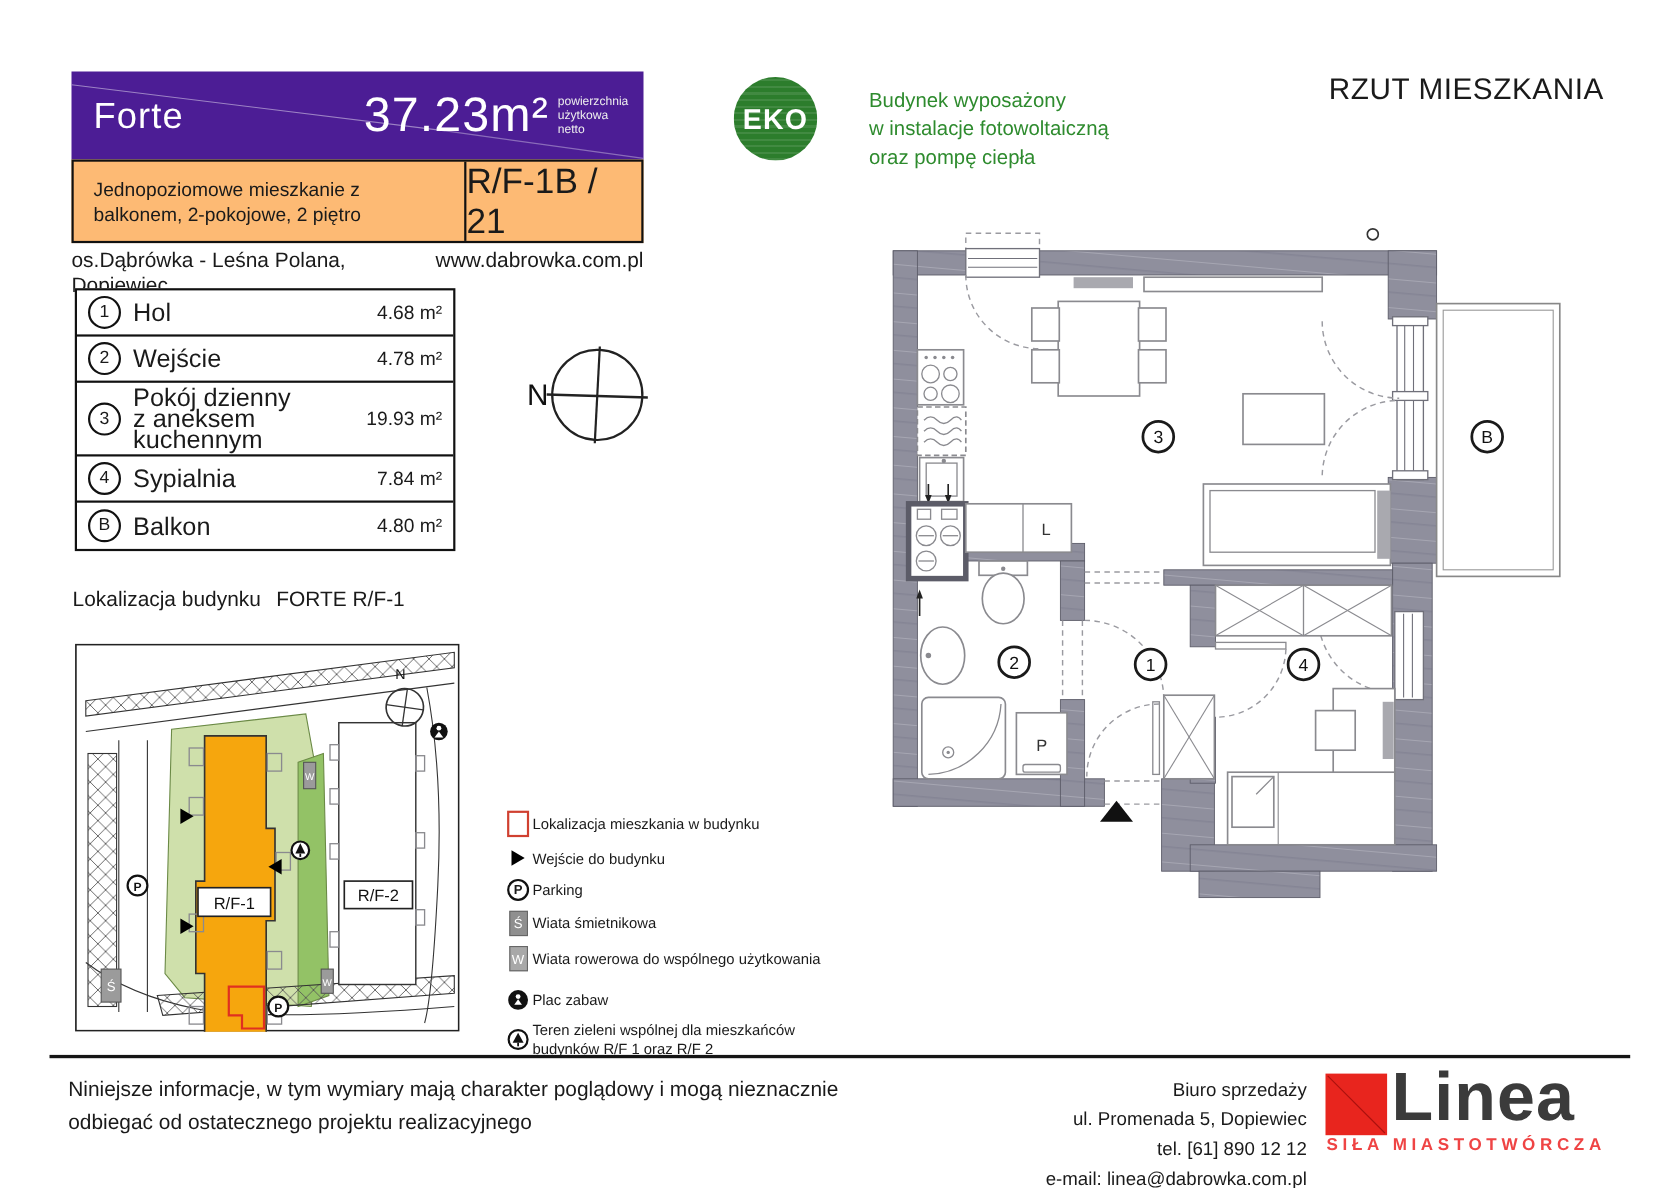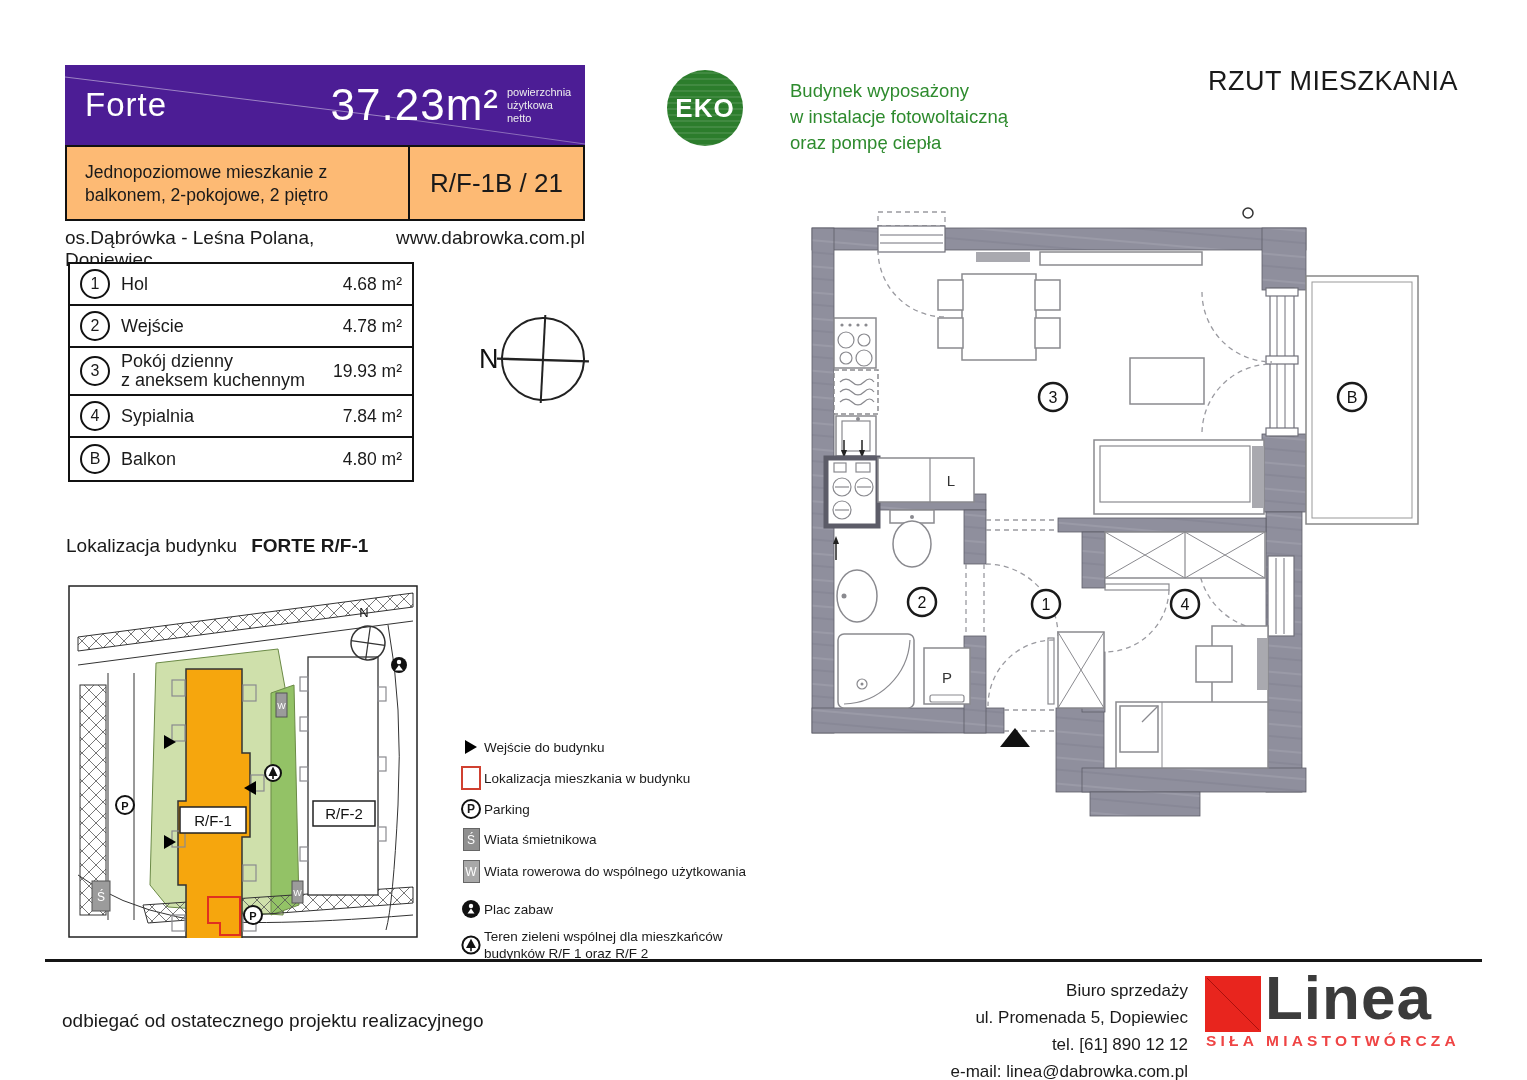--- a/index.html
+++ b/index.html
@@ -11,45 +11,45 @@
   .black-box { left:65px; top:65px; width:520px; height:80px; background:#4c1d95;
                color:#fff; display:flex; align-items:center; overflow:hidden; }
   .black-box .name { font-size:33px; padding-left:20px; letter-spacing:1px; }
   .black-box .area { margin-left:auto; font-size:44px; letter-spacing:1px; }
   .black-box .cap  { width:86px; font-size:11px; line-height:13px; padding:0 6px 0 8px; color:#eee; }
   .diag { position:absolute; left:0; top:0; width:520px; height:80px; pointer-events:none; }
 
   .info-row { left:65px; top:145px; width:520px; height:76px; border:2px solid #111;
               display:flex; background:#fdba74; }
   .info-desc { flex:1; padding:14px 0 0 18px; font-size:17.5px; line-height:23px; }
-  .info-code { width:175px; border-left:2px solid #111; display:flex; align-items:center;
-               justify-content:center; font-size:26px; }
+  .info-code { width:161px; border-left:2px solid #111; display:flex; align-items:center;
+               justify-content:center; font-size:32px; }
   .sub-row { left:65px; top:227px; width:520px; display:flex; font-size:19px; }
   .sub-row .web { margin-left:auto; }
 
   
   .room-table { left:68px; top:262px; width:346px; border:2px solid #111; background:#fff; }
   .rrow { display:flex; align-items:center; border-bottom:2px solid #111; min-height:42px; padding:4px 0; }
   .rrow:last-child { border-bottom:none; }
   .rcirc { width:30px; height:30px; border:2.5px solid #111; border-radius:50%;
            display:flex; align-items:center; justify-content:center; font-size:16px;
            margin:0 11px 0 10px; flex:none; }
-  .rname { font-size:18px; line-height:19px; flex:1; }
+  .rname { font-size:23px; line-height:19px; flex:1; }
   .rname span { display:block; }
   .rarea { font-size:17.5px; padding-right:10px; white-space:nowrap; }
 
   
   .eko { left:667px; top:70px; width:76px; height:76px; border-radius:50%; background:#2c7d2c;
          color:#fff; display:flex; align-items:center; justify-content:center;
          font-size:26px; font-weight:bold; letter-spacing:1px;
          background-image:repeating-linear-gradient(0deg,rgba(255,255,255,.10) 0 2px,transparent 2px 6px); }
   .eko-text { left:790px; top:78px; color:#2e8b2e; font-size:18.5px; line-height:26px; }
   .plan-title { right:69px; top:66px; font-size:27px; letter-spacing:.5px; }
   .map-title { left:66px; top:535px; font-size:19px; }
-  .map-title b { font-weight:bold; margin-left:14px; }
+  .map-title b { font-weight:normal; margin-left:14px; }
 
   
   .legend { left:458px; top:737px; width:330px; font-size:13.5px; }
   .lrow { display:flex; align-items:center; margin-bottom:9px; min-height:20px; }
   .lico { width:26px; flex:none; display:flex; justify-content:center; }
   .sq-red { width:20px; height:24px; border:2px solid #d04030; }
   .tri { width:0; height:0; border-top:7px solid transparent; border-bottom:7px solid transparent;
          border-left:12px solid #000; }
   .pcirc { width:20px; height:20px; border:2.5px solid #111; border-radius:50%;
            display:flex; align-items:center; justify-content:center; font-size:12px; font-weight:bold; }
@@ -455,29 +455,29 @@
   <g>
     <circle cx="205" cy="188" r="8" fill="#fff" stroke="#111" stroke-width="2"></circle>
     <polygon points="205,181.5 200.5,191 209.5,191" fill="#111"></polygon>
     <rect x="204.2" y="191" width="1.6" height="3" fill="#111"></rect>
   </g>
 </svg>
 
 <div class="abs legend">
   <div class="lrow">
     <span class="lico">
+        <span class="sq-red"></span>
+      </span>
+    <span class="ltxt">Lokalizacja mieszkania w budynku</span>
+  </div>
+  <div class="lrow">
+    <span class="lico">
         <span class="tri"></span>
       </span>
     <span class="ltxt">Wejście do budynku</span>
-  </div>
-  <div class="lrow">
-    <span class="lico">
-        <span class="sq-red"></span>
-      </span>
-    <span class="ltxt">Lokalizacja mieszkania w budynku</span>
   </div>
   <div class="lrow">
     <span class="lico">
         <span class="pcirc">P</span>
       </span>
     <span class="ltxt">Parking</span>
   </div>
   <div class="lrow">
     <span class="lico">
         <span class="shed s">Ś</span>
@@ -511,21 +511,21 @@
     <span class="ltxt">
       <span>Teren zieleni wspólnej dla mieszkańców</span>
       <span>budynków R/F 1 oraz R/F 2</span>
     </span>
   </div>
 </div>
 
 <div class="abs foot-line"></div>
 
 <div class="abs disclaimer">
-  <br>
+  <span>Niniejsze informacje, w tym wymiary mają charakter poglądowy i mogą nieznacznie</span><br>
   <span>odbiegać od ostatecznego projektu realizacyjnego</span>
 </div>
 
 <div class="abs contact">
   <span>Biuro sprzedaży</span><br>
   <span>ul. Promenada 5, Dopiewiec</span><br>
   <span>tel. [61] 890 12 12</span><br>
   <span>e-mail: linea@dabrowka.com.pl</span>
 </div>
 

